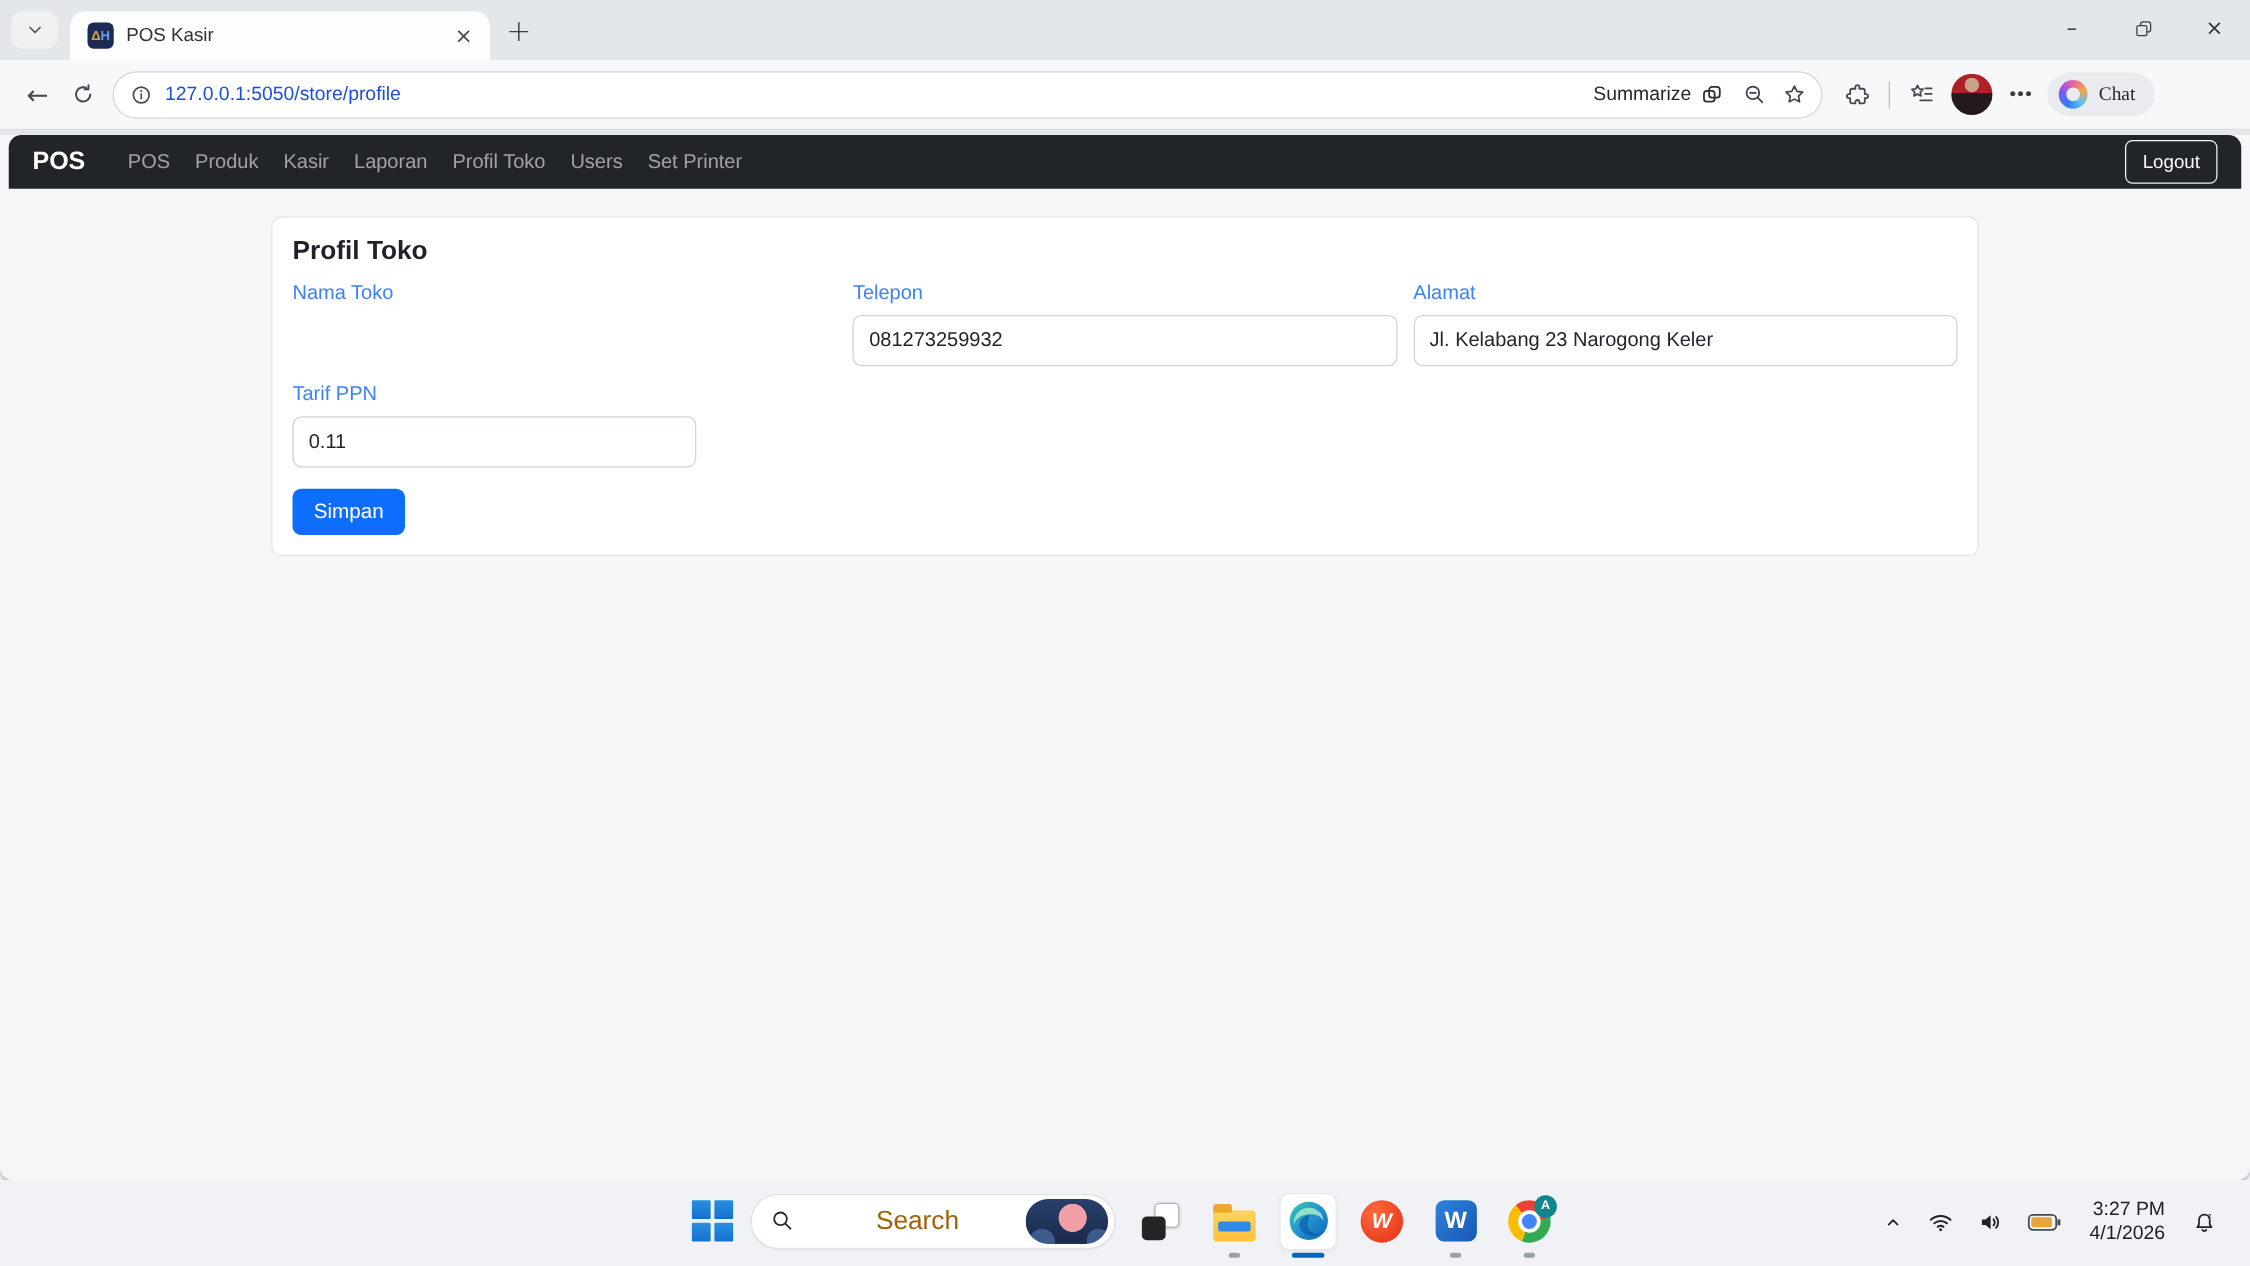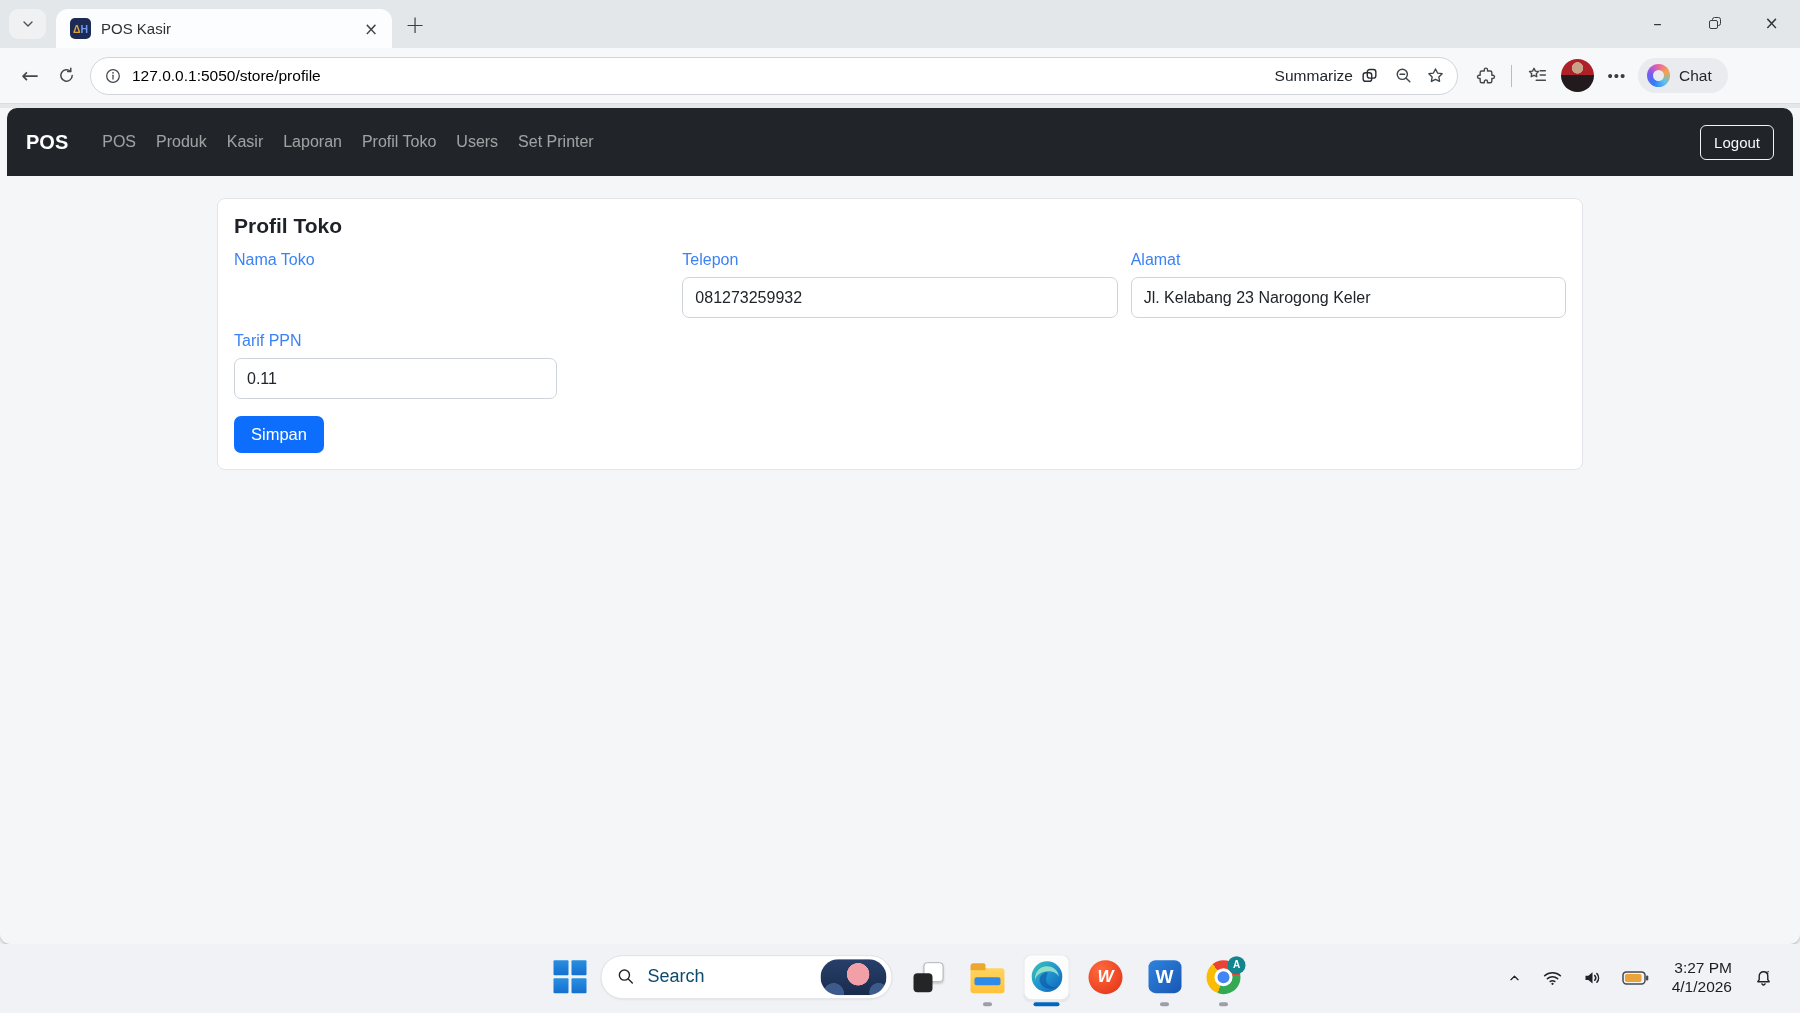--- a/index.html
+++ b/index.html
@@ -28,40 +28,40 @@
   .restore { position:relative; width:12px; height:12px; }
   .restore .rb { position:absolute; right:0; top:0; width:9px; height:9px; border:1.4px solid #3a3e43; border-radius:2.5px; }
   .restore .rf { position:absolute; left:0; bottom:0; width:9px; height:9px; border:1.4px solid #3a3e43; border-radius:2px; background:#e4e7ea; }
 
   
   .toolbar { height:56px; background:#f7f8fa; border-bottom:1px solid #d9dce0; display:flex; align-items:center; padding:0 10px 0 12px; }
   .tb-btn { width:36px; height:36px; border-radius:9px; color:#45494e; flex:none; }
   .back-glyph { font-size:21px; font-family:"DejaVu Sans",sans-serif; }
   .omnibox { flex:1; max-width:1368px; height:38px; margin:0 10px 0 6px; background:#fff;
              border:1px solid #d2d6da; border-radius:20px; display:flex; align-items:center; padding:0 6px 0 13px; }
-  .url-text { flex:1; margin-left:10px; font-size:15.5px; color:#000000; }
+  .url-text { flex:1; margin-left:10px; font-size:15.5px; color:#1d4ed8; }
   .summarize { display:flex; align-items:center; gap:7px; font-size:15.5px; color:#23272c; margin-right:8px; cursor:pointer; }
   .omni-ic { width:32px; height:32px; border-radius:8px; color:#3f444a; flex:none; }
   .divider { width:1px; height:22px; background:#b9bdc2; margin:0 7px; }
   .avatar { width:33px; height:33px; border-radius:50%; margin:0 6px; flex:none;
             background:
               radial-gradient(circle at 50% 27%, #c9a188 0 5.5px, rgba(0,0,0,0) 6px),
               linear-gradient(180deg, rgba(0,0,0,0) 0 47%, #231a1d 47%),
               #ae2128; }
   .more-btn { width:34px; height:34px; color:#3a3e43; font-size:15px; letter-spacing:1px; }
   .chat-pill { height:35px; border-radius:18px; background:#e9ebef; display:flex; align-items:center;
-               gap:9px; padding:0 16px 0 9px; margin-left:4px; cursor:pointer; }
+               gap:9px; padding:0 16px 0 9px; margin-left:4px; cursor:pointer;font-family:Liberation Serif, serif; }
   .chat-pill span { font-size:15.5px; color:#23272c; }
   .copilot { position:relative; width:23px; height:23px; border-radius:50%;
              background:conic-gradient(from 210deg,#2f7cf6,#7a5af5,#e95fa8,#f6a34b,#57c3f1,#2f7cf6); }
   .copilot::after { content:''; position:absolute; inset:6px; border-radius:50%; background:#e9ebef; }
 
   
   .page { position:relative; height:839px; background:#f5f6f8; }
-  .navbar { margin:4px 7px 0; height:68px; background:#212529; border-radius:10px 10px 0 0;
+  .navbar { margin:4px 7px 0; height:43px; background:#212529; border-radius:10px 10px 0 0;
             display:flex; align-items:center; padding:0 19px; }
   .brand { color:#fff; font-weight:bold; font-size:20px; margin-right:24px; cursor:pointer; }
   .nav-link { color:rgba(255,255,255,.57); font-size:16px; padding:0 10px; cursor:pointer; }
   .logout-btn { margin-left:auto; background:transparent; color:#f8f9fa; border:1px solid #f1f3f5;
                 border-radius:6px; padding:8px 13px; font-size:15px; font-family:inherit; cursor:pointer; }
 
   .card { width:1366px; margin:22px auto 0; background:#fff; border:1px solid #e2e5e9; border-radius:8px; padding:15px 16px 16px; }
   .card-title { font-size:21px; font-weight:bold; color:#1e2228; margin-bottom:13px; }
   .grid1 { display:grid; grid-template-columns:1fr 1fr 1fr; gap:13px; }
   .grid2 { display:grid; grid-template-columns:1fr 1fr 1fr 1fr; gap:13px; margin-top:14px; }
@@ -77,21 +77,21 @@
 
   
   .taskbar { position:absolute; left:0; bottom:0; width:1800px; height:69px; background:#f0f2f5; }
   .tb-center { position:absolute; left:50%; top:50%; transform:translate(-50%,-54%);
                display:flex; align-items:center; gap:13px; }
   .start { width:34px; height:34px; display:grid; grid-template-columns:15px 15px; grid-template-rows:15px 15px;
            gap:3px; padding:0; cursor:pointer; }
   .start i { background:linear-gradient(180deg,#2a8fe0,#1470cf); border-radius:1px; }
   .search-pill { width:292px; height:44px; background:#fff; border:1px solid #e0e2e6; border-radius:22px;
                  display:flex; align-items:center; padding:0 5px 0 15px; box-shadow:0 1px 2px rgba(0,0,0,.05); cursor:pointer; }
-  .search-pill .stext { flex:1; margin-left:12px; font-size:18px; color:#0c4a6e; }
+  .search-pill .stext { flex:1; margin-left:12px; font-size:21px; color:#a16207;text-align:center; }
   .bing-img { width:66px; height:36px; border-radius:18px; flex:none;
               background:
                 radial-gradient(circle at 57% 42%, #f2a0a8 0 11px, rgba(0,0,0,0) 11.5px),
                 radial-gradient(circle at 20% 95%, #3d5a8c 0 10px, rgba(0,0,0,0) 10.5px),
                 radial-gradient(circle at 88% 92%, #3d5a8c 0 9px, rgba(0,0,0,0) 9.5px),
                 linear-gradient(180deg,#27406a,#1a2b4c); }
   .tile { position:relative; width:46px; height:46px; border-radius:8px; cursor:pointer; }
   .tile.active { background:#fdfdfe; box-shadow:inset 0 0 0 1px #e4e7ea, 0 1px 2px rgba(0,0,0,.06); }
   .runpill { position:absolute; bottom:-6px; left:50%; transform:translateX(-50%);
              width:9px; height:4px; border-radius:2px; background:#9aa0a6; }

